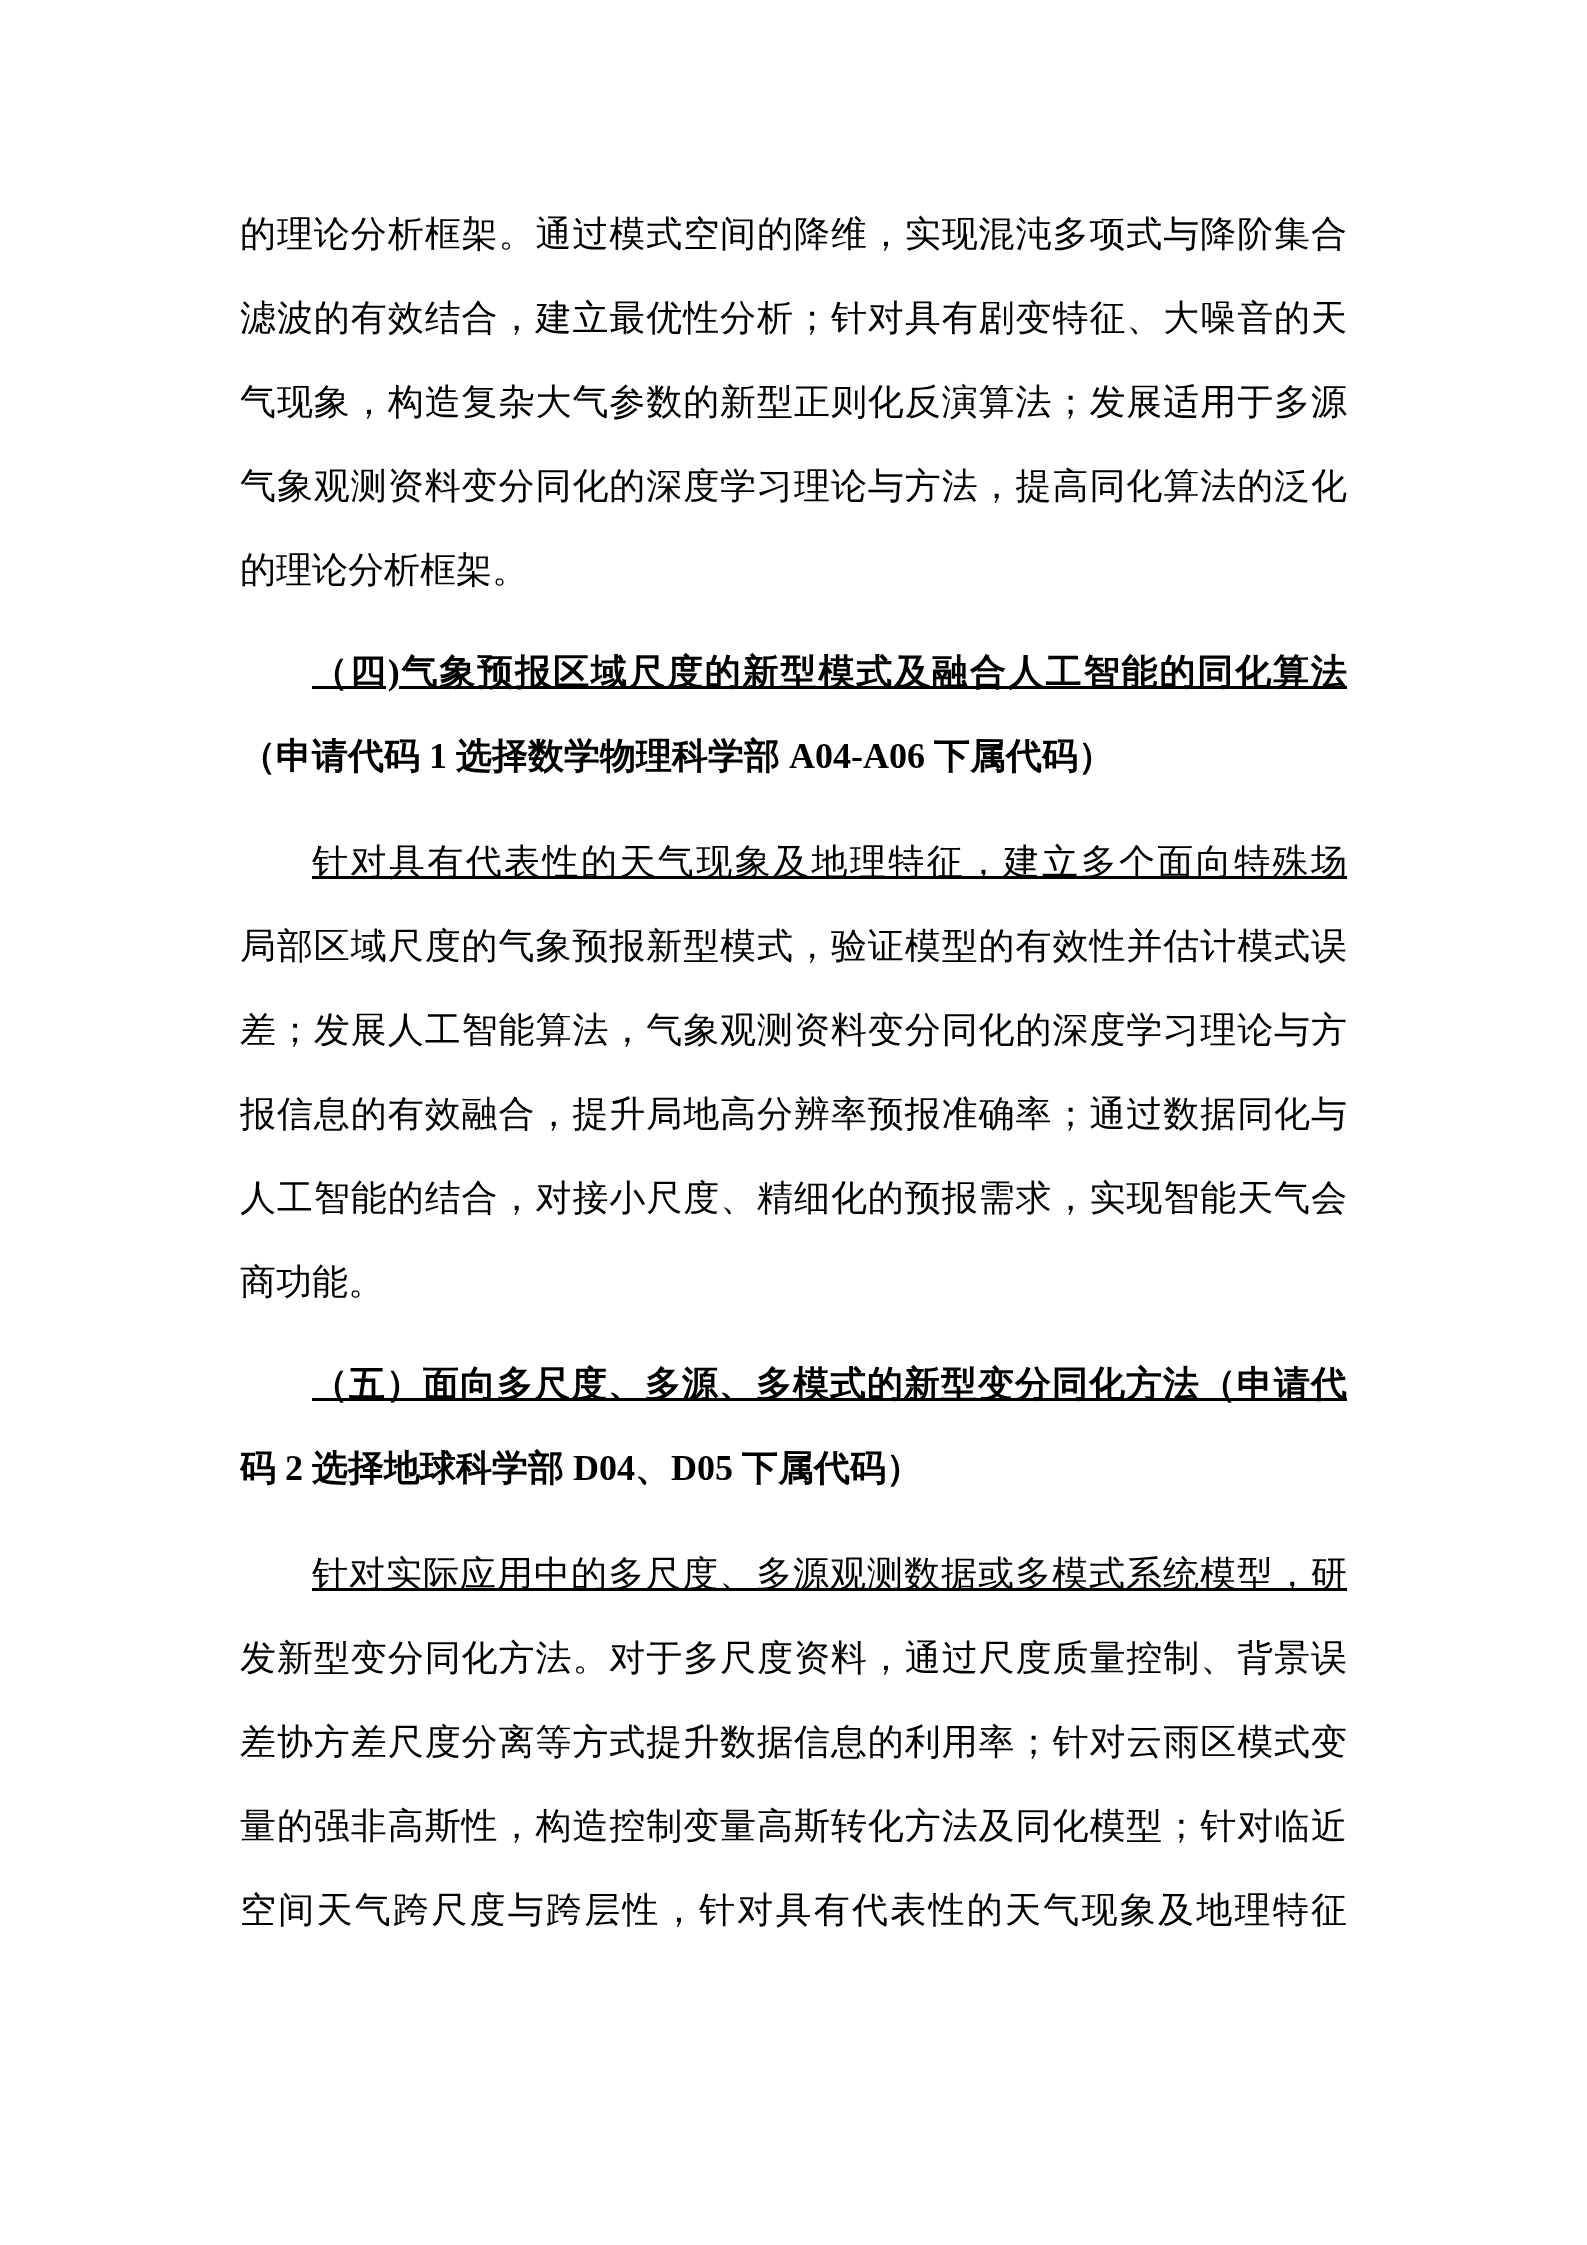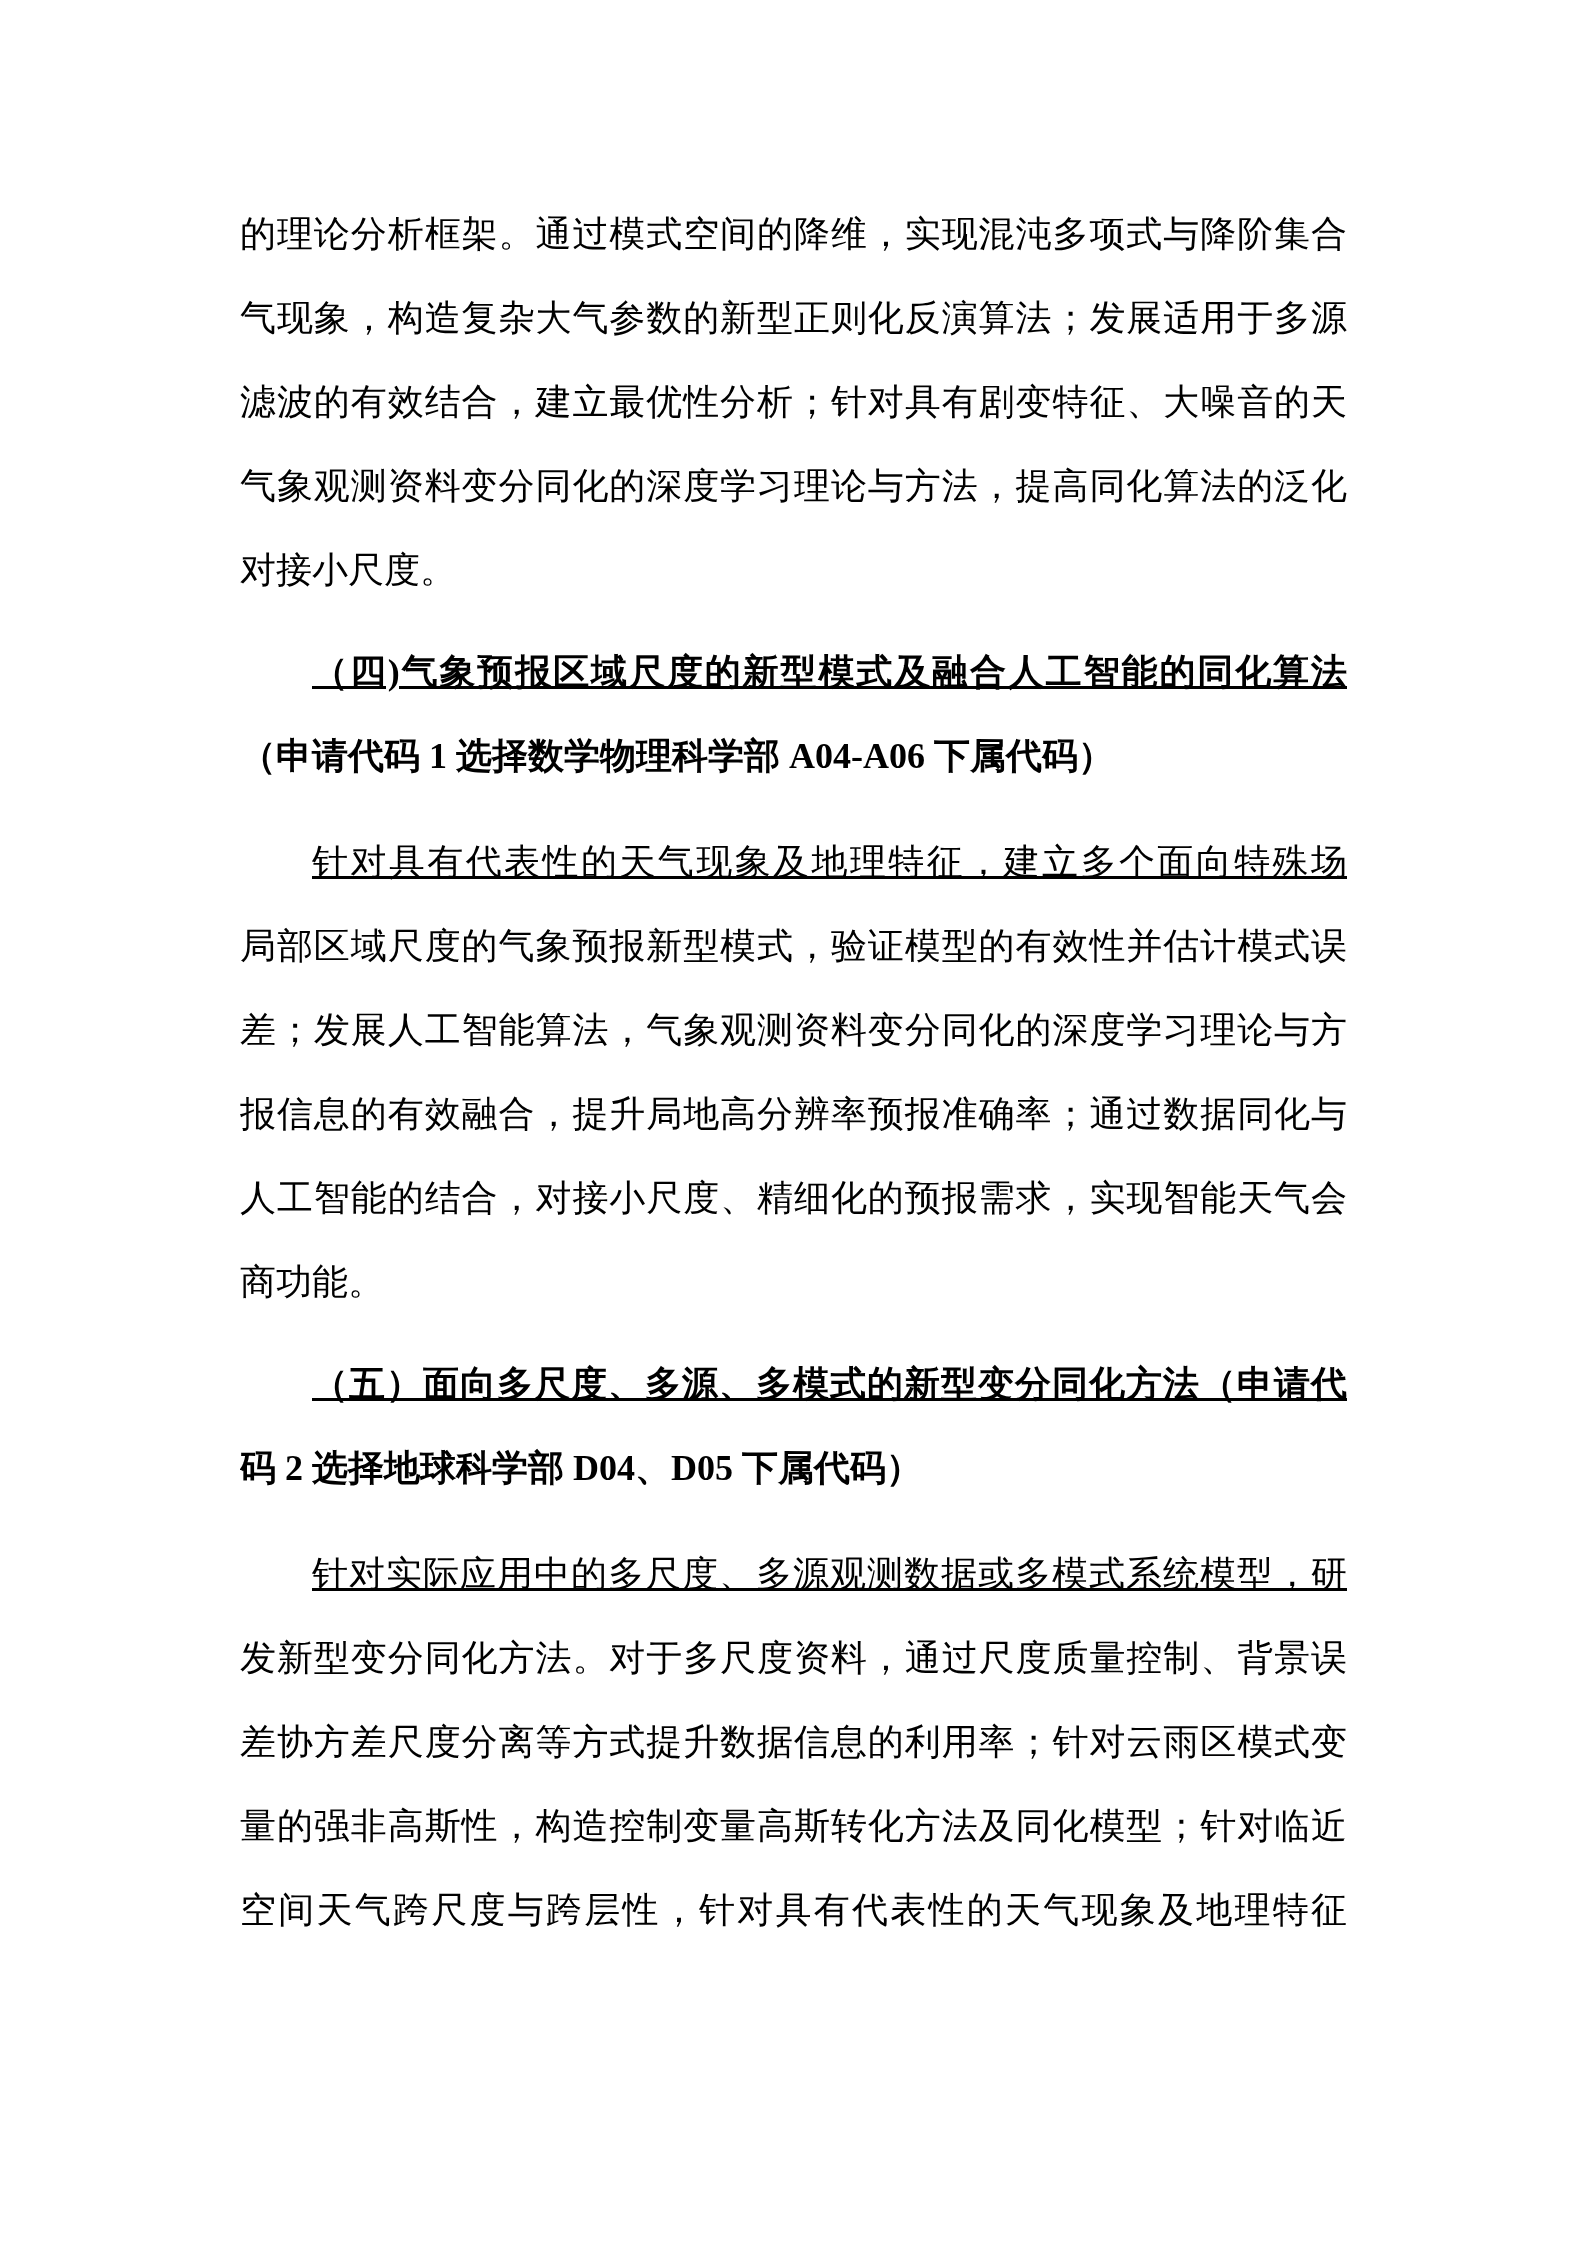--- a/index.html
+++ b/index.html
@@ -46,24 +46,24 @@
     text-decoration: underline;
   }
 </style>
 </head>
 <body>
 
 <div class="page">
   <div class="content" style="background: rgb(255, 255, 255); color: rgb(0, 0, 0);">
       <div class="block paragraph">
         <div class="line fill">的理论分析框架。通过模式空间的降维，实现混沌多项式与降阶集合</div>
+        <div class="line fill">滤波的有效结合，建立最优性分析；针对具有剧变特征、大噪音的天</div>
         <div class="line fill">气现象，构造复杂大气参数的新型正则化反演算法；发展适用于多源</div>
-        <div class="line fill">滤波的有效结合，建立最优性分析；针对具有剧变特征、大噪音的天</div>
         <div class="line fill">气象观测资料变分同化的深度学习理论与方法，提高同化算法的泛化</div>
-        <div class="line">对接小尺度。</div>
+        <div class="line">的理论分析框架。</div>
       </div>
       <div class="block heading">
         <div class="line fill indent">（四)气象预报区域尺度的新型模式及融合人工智能的同化算法</div>
         <div class="line">（申请代码 1 选择数学物理科学部 A04-A06 下属代码）</div>
       </div>
       <div class="block paragraph">
         <div class="line fill indent">针对具有代表性的天气现象及地理特征，建立多个面向特殊场景、</div>
         <div class="line fill">局部区域尺度的气象预报新型模式，验证模型的有效性并估计模式误</div>
         <div class="line fill">差；发展人工智能算法，气象观测资料变分同化的深度学习理论与方法</div>
         <div class="line fill">报信息的有效融合，提升局地高分辨率预报准确率；通过数据同化与</div>

